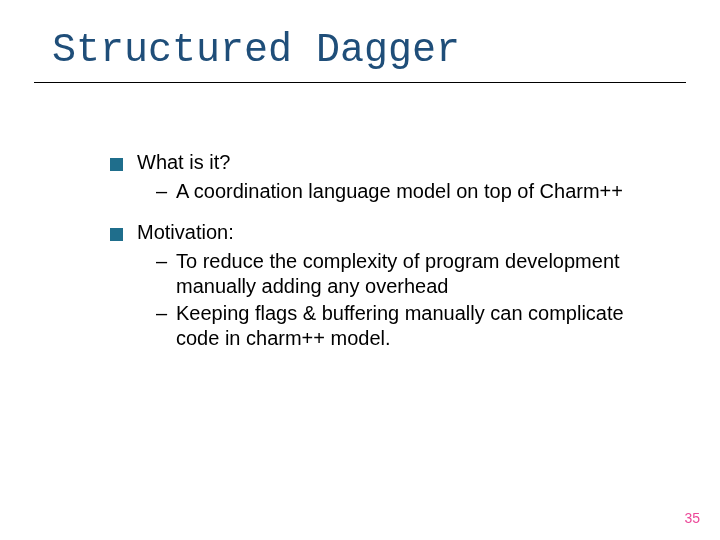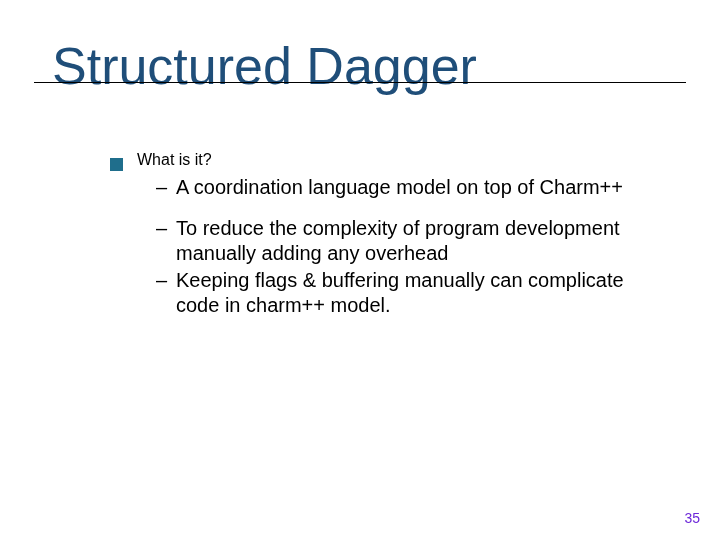--- a/index.html
+++ b/index.html
@@ -15,23 +15,23 @@
   }
   .slide {
     width: 720px;
     height: 540px;
     position: relative;
     box-sizing: border-box;
   }
   .title {
     position: absolute;
     left: 52px;
-    top: 36px;
-    font-family: Liberation Sans, sans-serif;
-    font-size: 52px;
+    top: 28px;
+    font-family: Liberation Mono, monospace;
+    font-size: 40px;
     color: #1f4e79;
     font-weight: 400;
   }
   .rule {
     position: absolute;
     left: 34px;
     top: 82px;
     width: 652px;
     height: 0;
     border-top: 1px solid #000;
@@ -39,21 +39,21 @@
   .body {
     position: absolute;
     left: 110px;
     top: 150px;
     width: 540px;
   }
   .l1 {
     display: flex;
     align-items: flex-start;
     margin-bottom: 4px;
-    font-size: 16px;
+    font-size: 20px;
     line-height: 1.25;
   }
   .l1 .sq {
     width: 13px;
     height: 13px;
     background: #1f6e8c;
     flex: 0 0 auto;
     margin-top: 8px;
     margin-right: 14px;
   }
@@ -76,21 +76,21 @@
     margin-right: 2px;
   }
   .l2 .txt {
     flex: 1 1 auto;
   }
   .pagenum {
     position: absolute;
     right: 20px;
     bottom: 14px;
     font-size: 14px;
-    color: #6d28d9;
+    color: #ec4899;
   }
 </style>
 </head>
 <body>
 
 <div class="slide">
 
   <div class="title">Structured Dagger</div>
   <div class="rule"></div>
 
@@ -100,20 +100,24 @@
       <span class="sq"></span>
       <span class="txt">What is it?</span>
     </div>
     <div class="l2-group">
       <div class="l2">
         <span class="dash">–</span>
         <span class="txt">A coordination language model on top of Charm++</span>
       </div>
     </div>
 
+    <div class="l1">
+      <span class="sq"></span>
+      <span class="txt">Motivation:</span>
+    </div>
     <div class="l2-group">
       <div class="l2">
         <span class="dash">–</span>
         <span class="txt">To reduce the complexity of program development manually adding any overhead</span>
       </div>
       <div class="l2">
         <span class="dash">–</span>
         <span class="txt">Keeping flags &amp; buffering manually can complicate code in charm++ model.</span>
       </div>
     </div>

